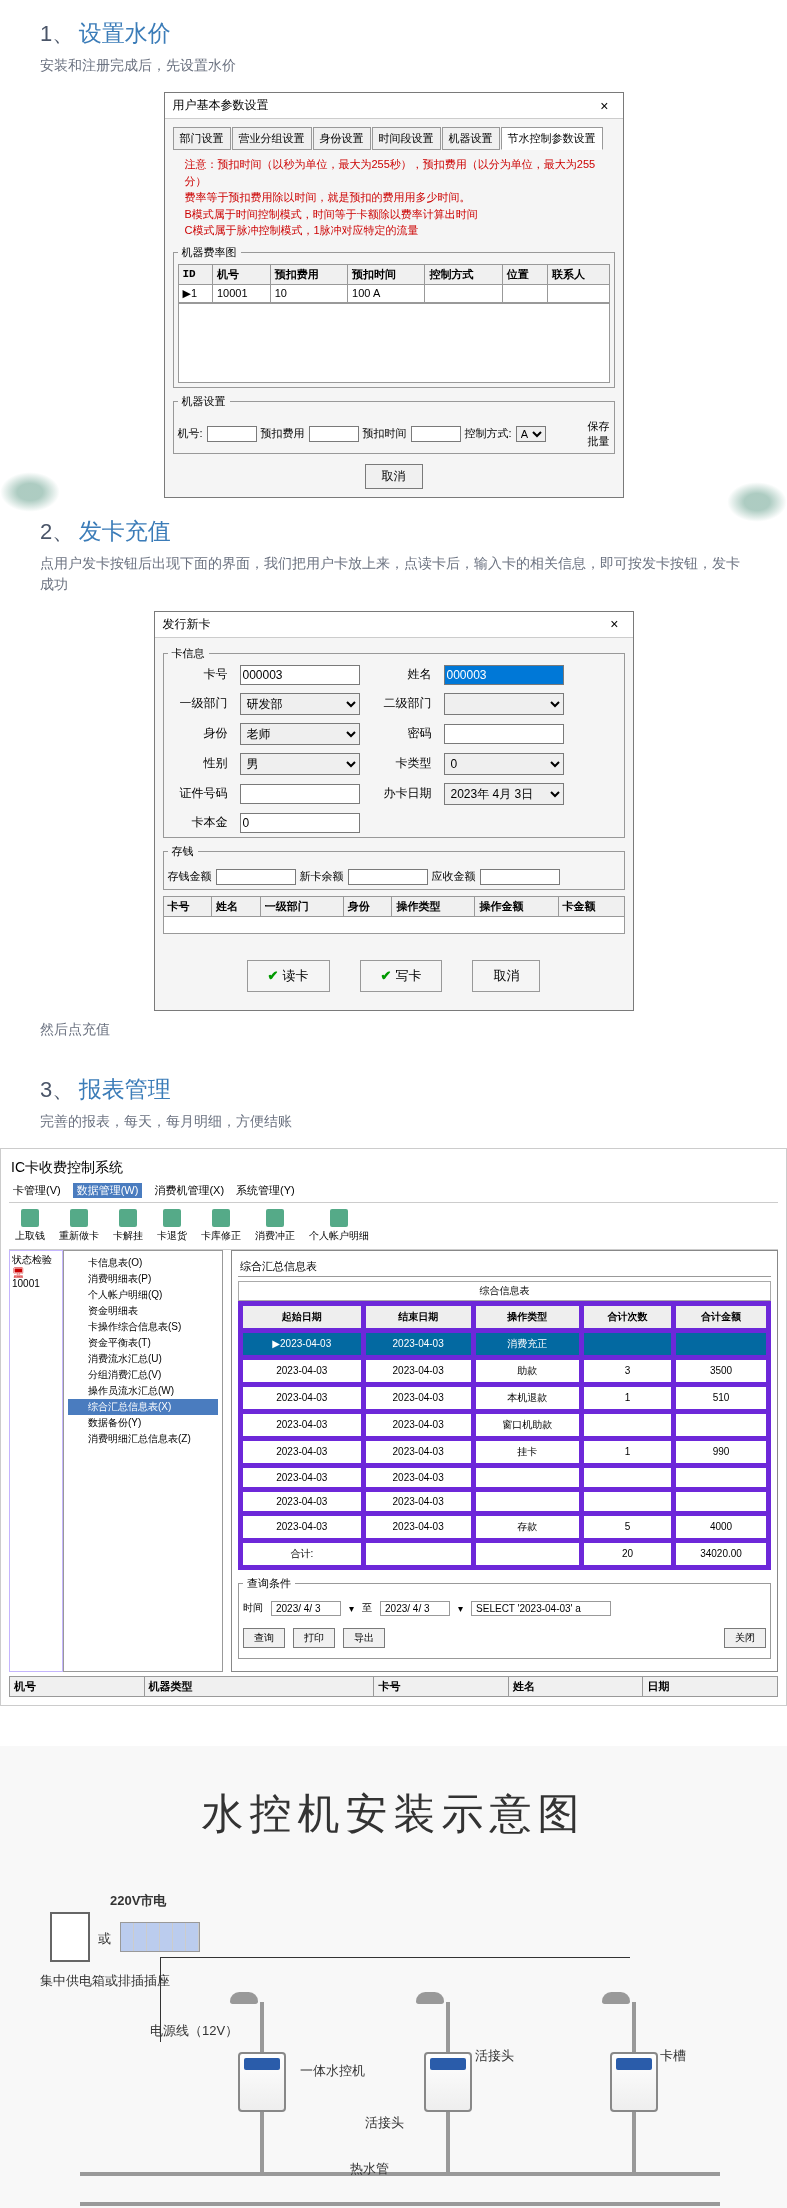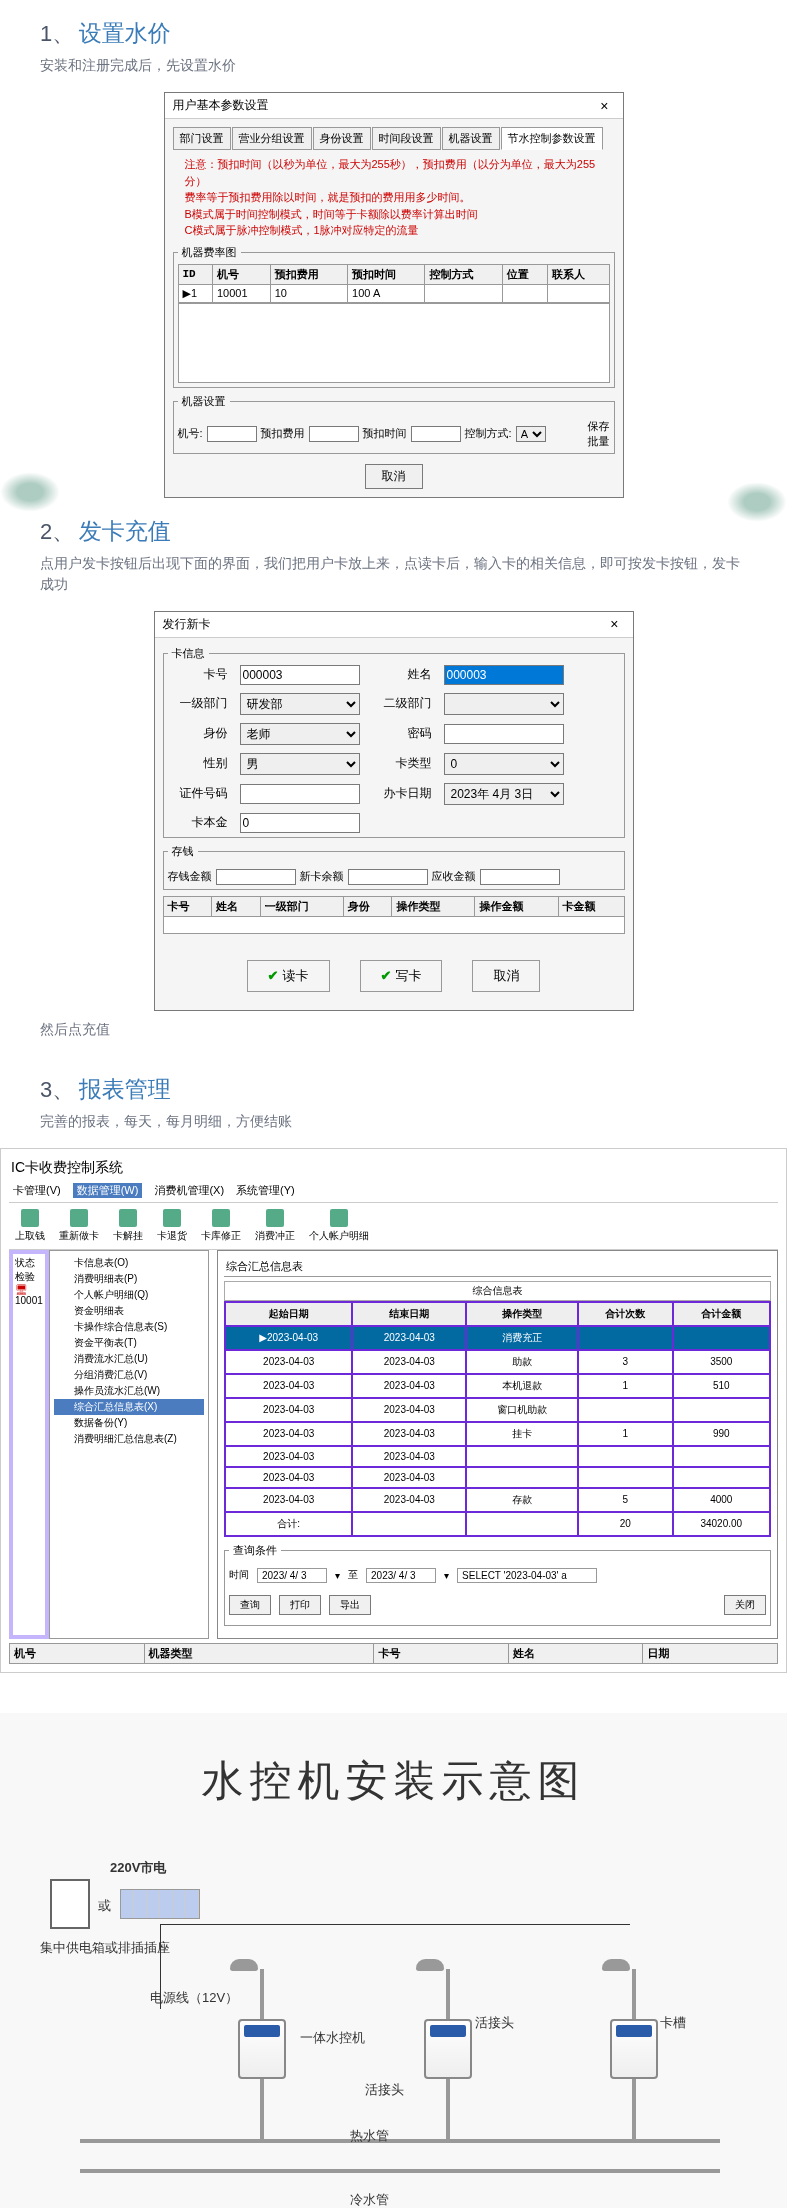--- a/index.html
+++ b/index.html
@@ -50,21 +50,21 @@
 .d3-toolbar { display: flex; gap: 14px; padding: 6px; border-bottom: 1px solid #ccc; align-items: center; }
 .d3-toolbar-item { display: flex; flex-direction: column; align-items: center; font-size: 10px; gap: 2px; }
 .d3-icon { width: 18px; height: 18px; background: #5a8; border-radius: 2px; }
 .d3-layout { display: flex; }
 .d3-tree { width: 160px; border: 1px solid #999; padding: 4px; font-size: 10px; line-height: 1.6; }
 .d3-tree-item { padding-left: 20px; white-space: nowrap; }
 .d3-tree-item.sel { background: #4a7cbf; color: #fff; }
 .d3-main { flex: 1; padding-left: 8px; }
 .d3-inner { border: 1px solid #888; padding: 6px; }
 .d3-table { width: 100%; border-collapse: collapse; font-size: 10px; }
-.d3-table th, .d3-table td { border: 2px solid #6d28d9; padding: 4px 6px; text-align: center; }
+.d3-table th, .d3-table td { border: 5px solid #6d28d9; padding: 4px 6px; text-align: center; }
 .d3-table th { background: #eee; }
 .d3-row-sel { background: #0369a1; color: #fff; }
 .d3-footer { display: flex; gap: 8px; align-items: center; padding: 6px 0; font-size: 10px; flex-wrap: wrap; }
 .d3-footer input { border: 1px solid #999; font-size: 10px; padding: 1px 4px; }
 .d3-footer .btn { padding: 2px 10px; font-size: 10px; }
 
 
 .leaf { position: absolute; width: 60px; height: 40px; background: radial-gradient(ellipse, #7a9 30%, transparent 70%); opacity: 0.6; }
 .leaf1 { left: 0; top: 380px; }
 .leaf2 { right: 0; top: 390px; }
@@ -289,21 +289,21 @@
     <div class="d3-toolbar-item">
         <div class="d3-icon"></div>
         <span>消费冲正</span>
       </div>
     <div class="d3-toolbar-item">
         <div class="d3-icon"></div>
         <span>个人帐户明细</span>
       </div>
   </div>
   <div class="d3-layout">
-    <div style="width:40px;border:4px solid #c4b5fd;font-size:10px;padding:2px">
+    <div style="width:54px;border:1px solid #c4b5fd;font-size:10px;padding:2px">
       <div>状态检验</div>
       <div style="color:#c00">🖥</div>
       <div>10001</div>
     </div>
     <div class="d3-tree">
       <div class="d3-tree-item">卡信息表(O)</div>
       <div class="d3-tree-item">消费明细表(P)</div>
       <div class="d3-tree-item">个人帐户明细(Q)</div>
       <div class="d3-tree-item">资金明细表</div>
       <div class="d3-tree-item">卡操作综合信息表(S)</div>

